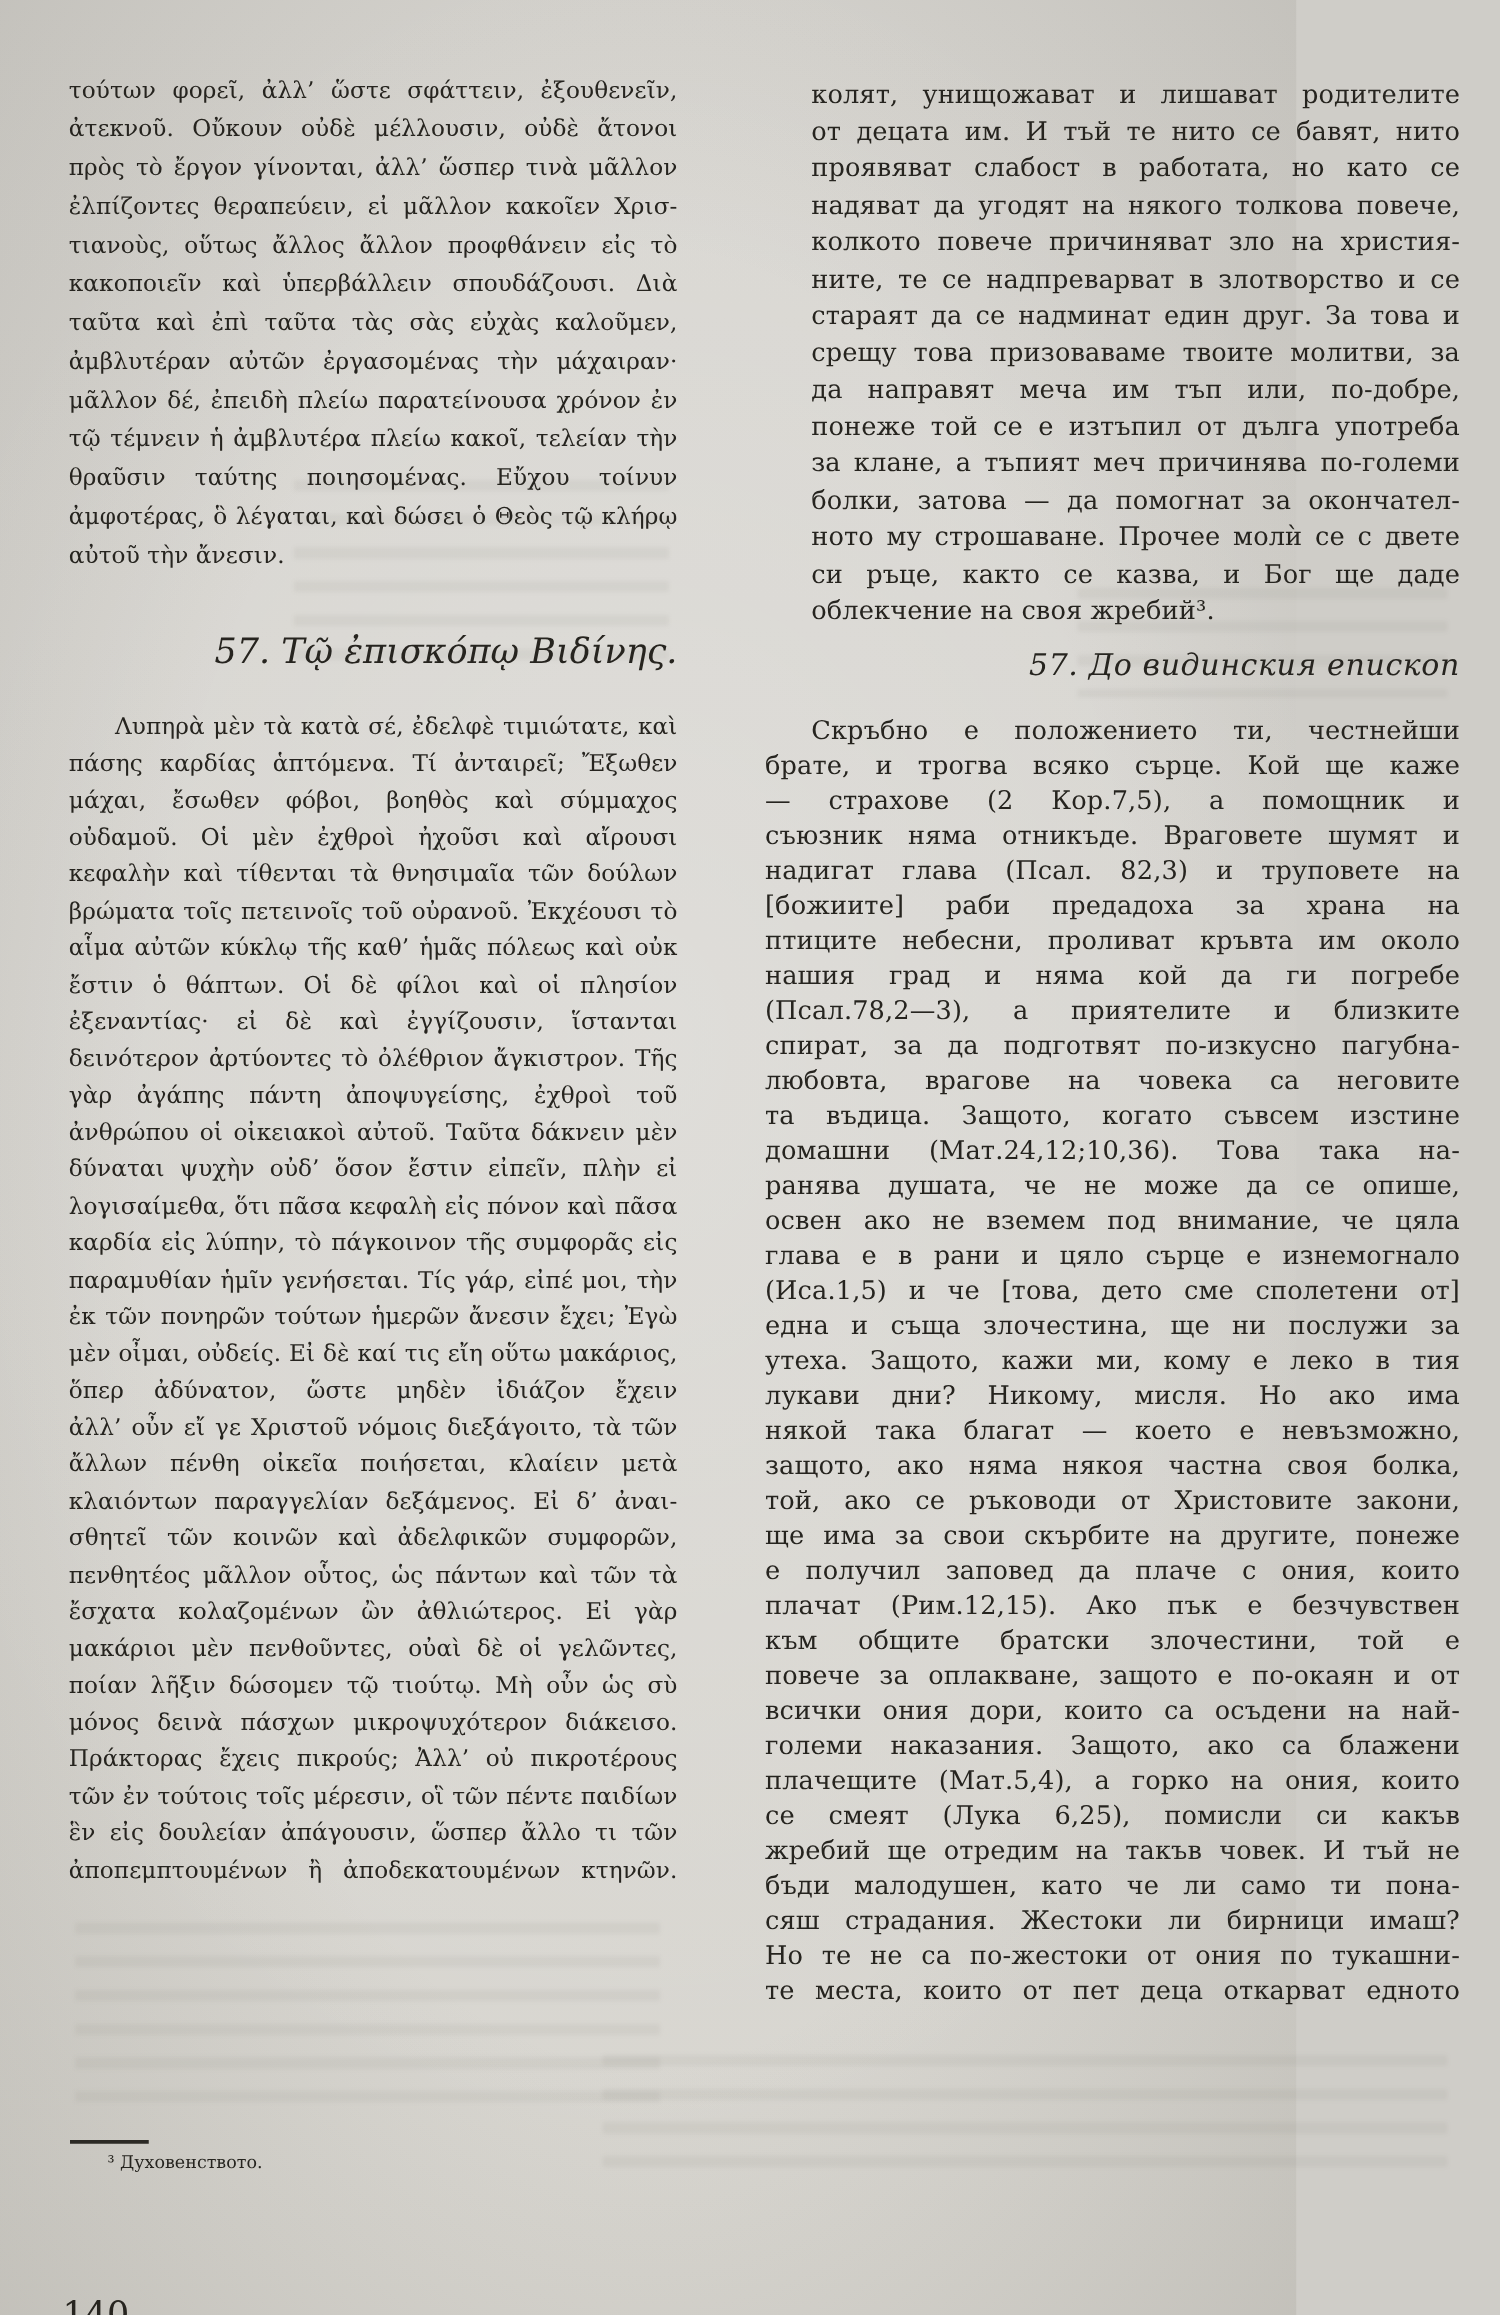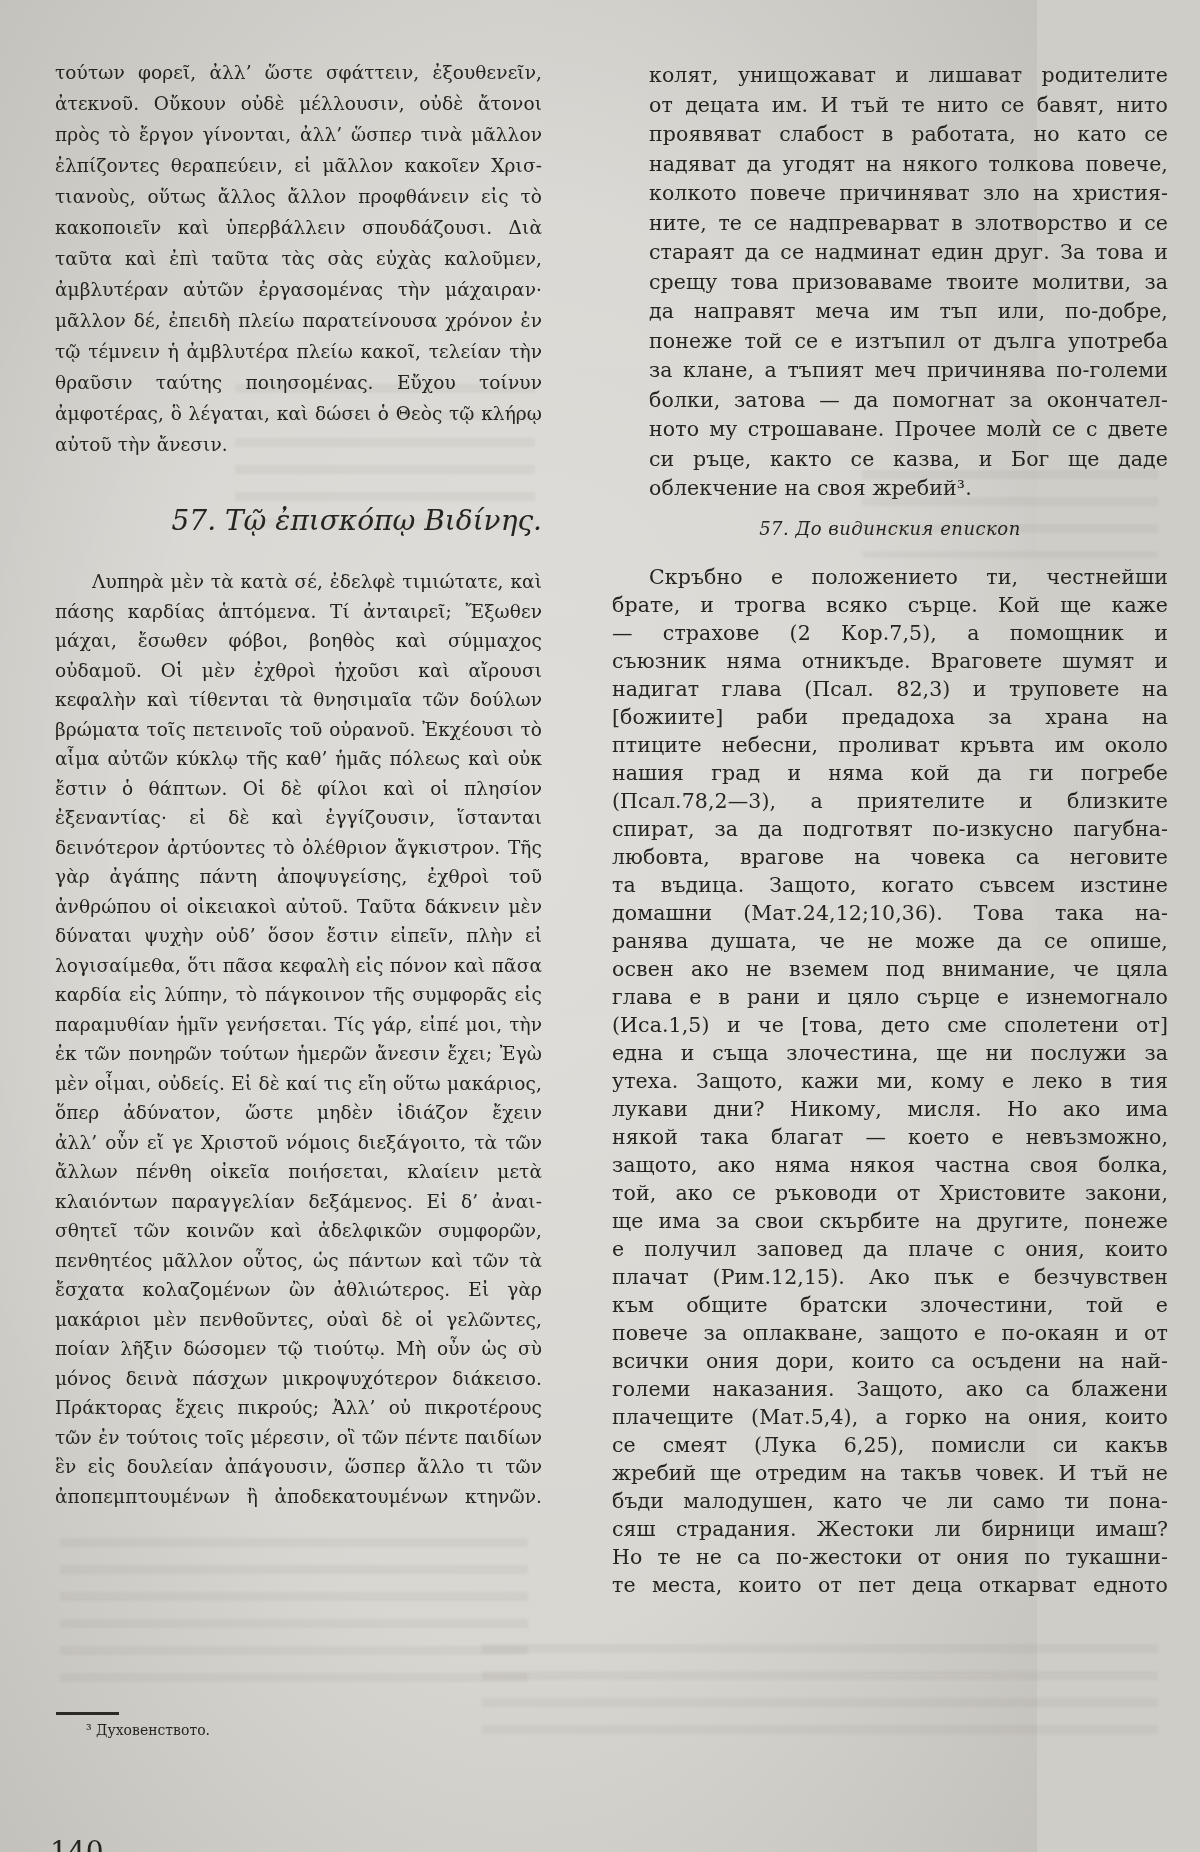--- a/index.html
+++ b/index.html
@@ -45,21 +45,21 @@
   .col-right .p1 .tl { line-height: 29.5px; height: 29.5px; margin-left: 37px; }
   .col-right .p2 .tl { line-height: 28px;   height: 28px; }
 
   .heading {
     font-style: italic;
     font-weight: normal;
     text-align: center;
     color: #26241f;
   }
   .col-left .heading  { font-size: 28px;  margin: 44px 0 30px 0; text-align: right; }
-  .col-right .heading { font-size: 18px;  margin: 14px 0 24px 0; letter-spacing: 0.5px; }
+  .col-right .heading { font-size: 24px;  margin: 14px 0 24px 0; letter-spacing: 0.5px; text-align: right; }
 
   .footnote-rule {
     position: absolute; left: 56px; top: 1712px;
     width: 63px; height: 3px; background: #2c2a25; z-index: 2;
   }
   .footnote {
     position: absolute; left: 86px; top: 1722px;
     font-size: 14px; z-index: 2; color: #26241f;
   }
   .page-number {

